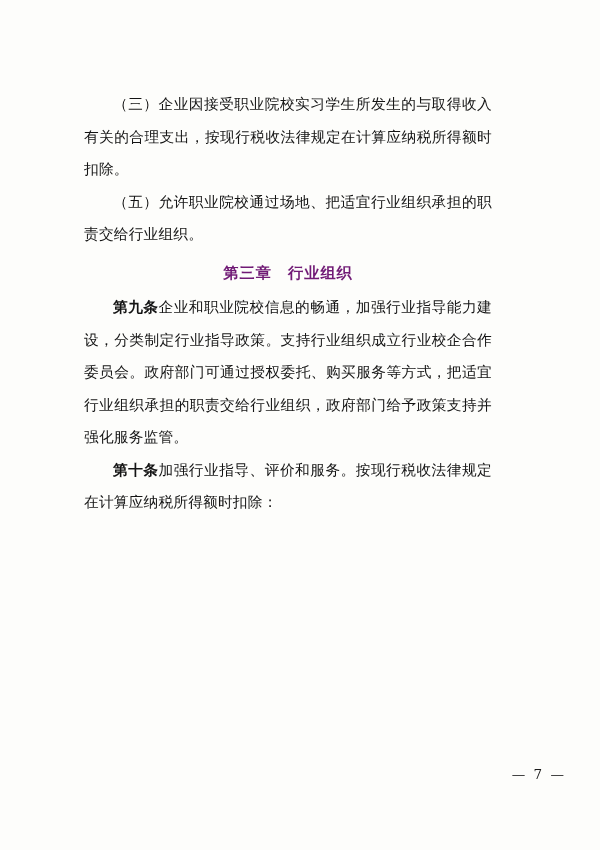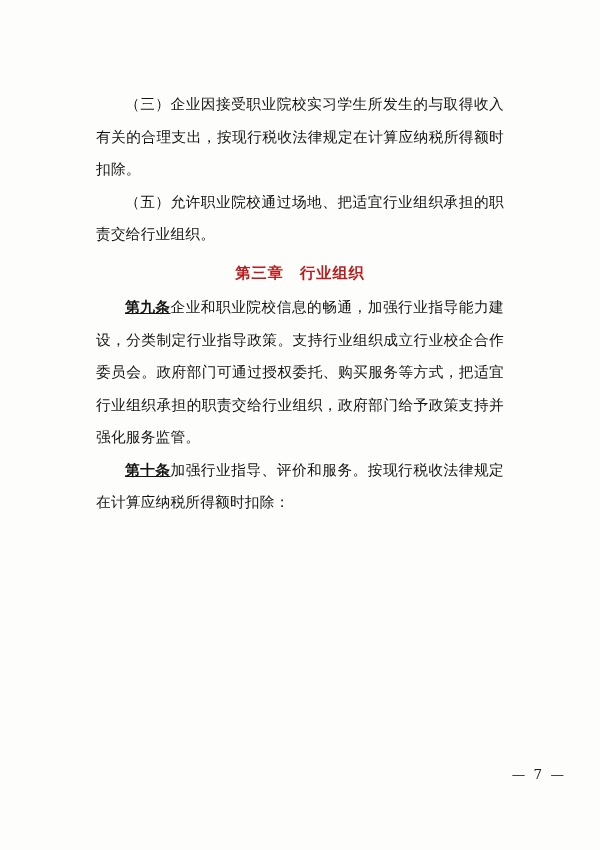--- a/index.html
+++ b/index.html
@@ -14,48 +14,47 @@
     overflow: hidden;
   }
   .page {
     position: relative;
     width: 600px;
     height: 850px;
     background: #fdfdfb;
   }
   .page-inner {
     position: absolute;
-    left: 96px;
+    left: 84px;
     top: 88px;
     width: 408px;
   }
   .para {
     font-size: 14.7px;
     line-height: 32.5px;
     color: #141414;
     text-align: justify;
     text-justify: inter-ideograph;
     margin: 0 0 0 0;
     letter-spacing: 0.2px;
   }
   .para.indent {
     text-indent: 29px;
   }
   .chapter-title {
     font-size: 15.2px;
     line-height: 32.5px;
-    color: #b91c1c;
+    color: #701a75;
     text-align: center;
     font-weight: bold;
     margin: 6px 0 2px 0;
     letter-spacing: 1px;
   }
   .art-label {
     font-weight: bold;
-    text-decoration: underline;
   }
   .page-number {
     position: absolute;
     left: 0;
     right: 34px;
     bottom: 68px;
     text-align: right;
     font-size: 13.5px;
     color: #1b1b1b;
     letter-spacing: 2px;

